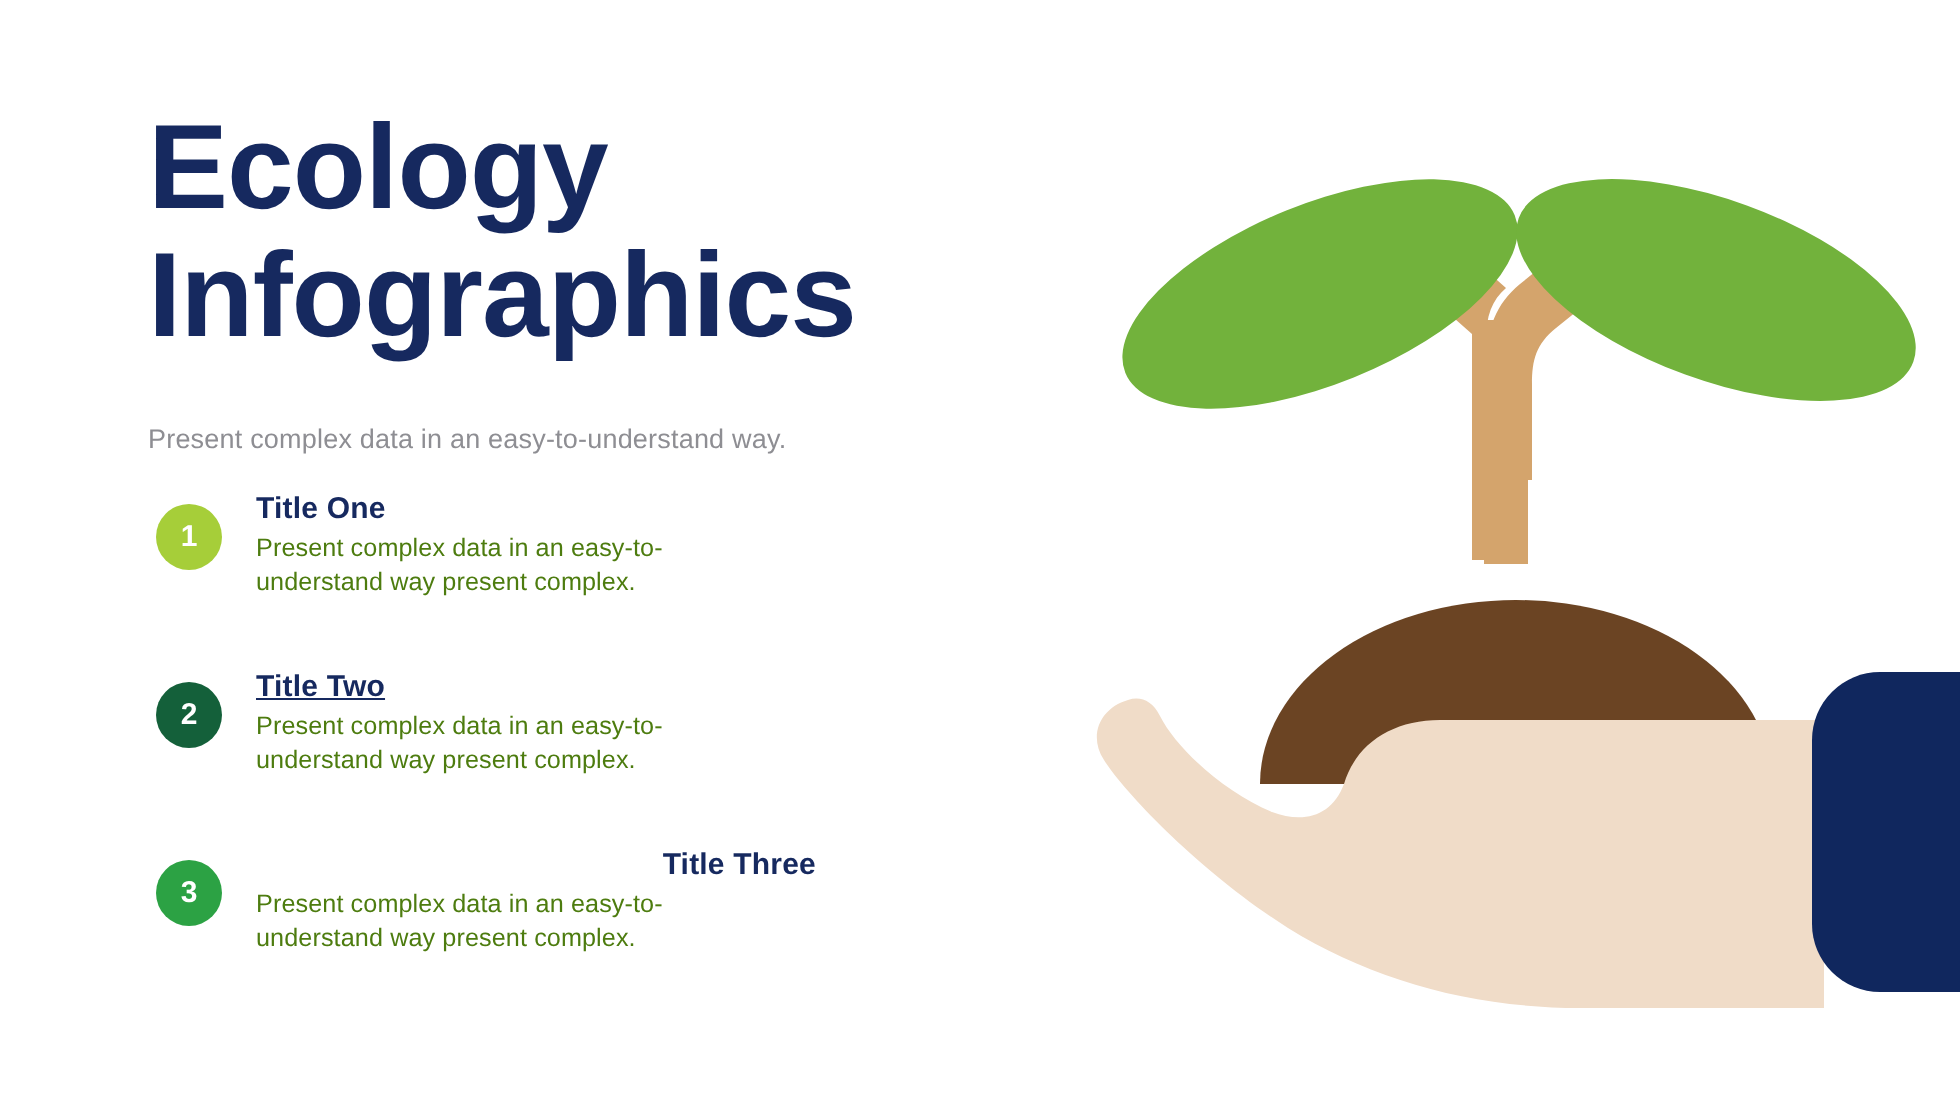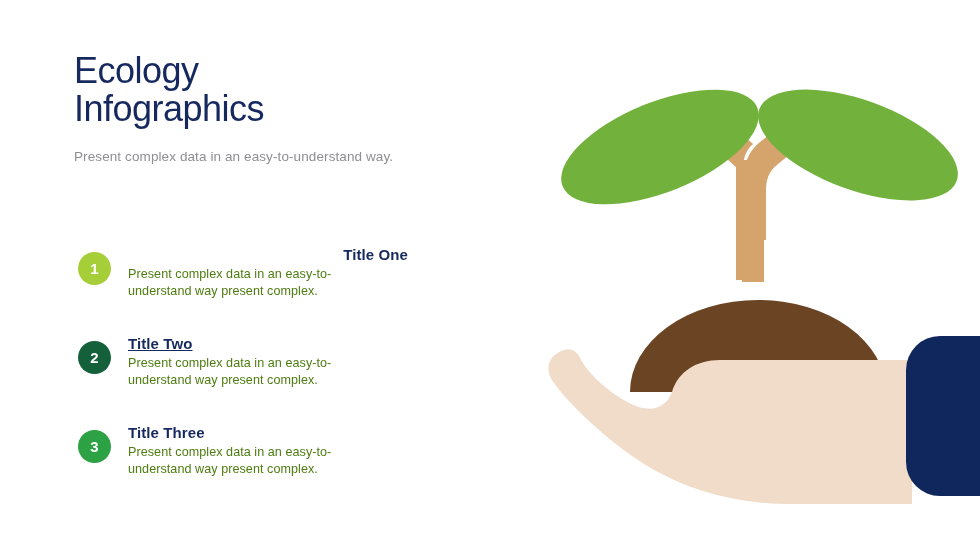--- a/index.html
+++ b/index.html
@@ -22,31 +22,31 @@
 
   
   #left-col {
     position: absolute;
     left: 74px;
     top: 52px;
     width: 420px;
   }
 
   #page-title {
-    font-size: 36px;
+    font-size: 60px;
     line-height: 1.06;
-    font-weight: 400;
+    font-weight: 700;
     letter-spacing: -0.5px;
     color: #16295f;
     margin: 0;
     white-space: pre-line;
   }
 
   #subtitle {
-    margin-top: 20px;
+    margin-top: 32px;
     font-size: 13.5px;
     line-height: 1.35;
     color: #8e8e93;
     letter-spacing: 0.1px;
   }
 
   
   #item-list {
     position: absolute;
     left: 78px;
@@ -115,33 +115,33 @@
   <div id="left-col">
     <h1 id="page-title" style="color: rgb(22, 41, 95);">Ecology
 Infographics</h1>
     <div id="subtitle" style="color: rgb(142, 142, 147);">Present complex data in an easy-to-understand way.</div>
   </div>
 
   <div id="item-list">
 
     <div class="list-item">
       <div class="item-badge" style="background-color: rgb(166, 206, 57);">1</div>
-      <div class="item-title" style="color: rgb(22, 41, 95); text-align: right;">Title One</div>
+      <div class="item-title" style="color: rgb(22, 41, 95);">Title One</div>
       <div class="item-desc">Present complex data in an easy-to-understand way present complex.</div>
     </div>
 
     <div class="list-item">
       <div class="item-badge" style="background-color: rgb(20, 96, 58);">2</div>
       <div class="item-title" style="color: rgb(22, 41, 95); text-decoration: underline;">Title Two</div>
       <div class="item-desc">Present complex data in an easy-to-understand way present complex.</div>
     </div>
 
     <div class="list-item">
       <div class="item-badge" style="background-color: rgb(44, 162, 68);">3</div>
-      <div class="item-title" style="color: rgb(22, 41, 95);">Title Three</div>
+      <div class="item-title" style="color: rgb(22, 41, 95); text-align: right;">Title Three</div>
       <div class="item-desc">Present complex data in an easy-to-understand way present complex.</div>
     </div>
 
   </div>
 
   <div id="illustration">
     <svg viewBox="0 0 440 480" xmlns="http://www.w3.org/2000/svg">
 
       <g class="svg-part">
         <path d="M203 240 L203 130

